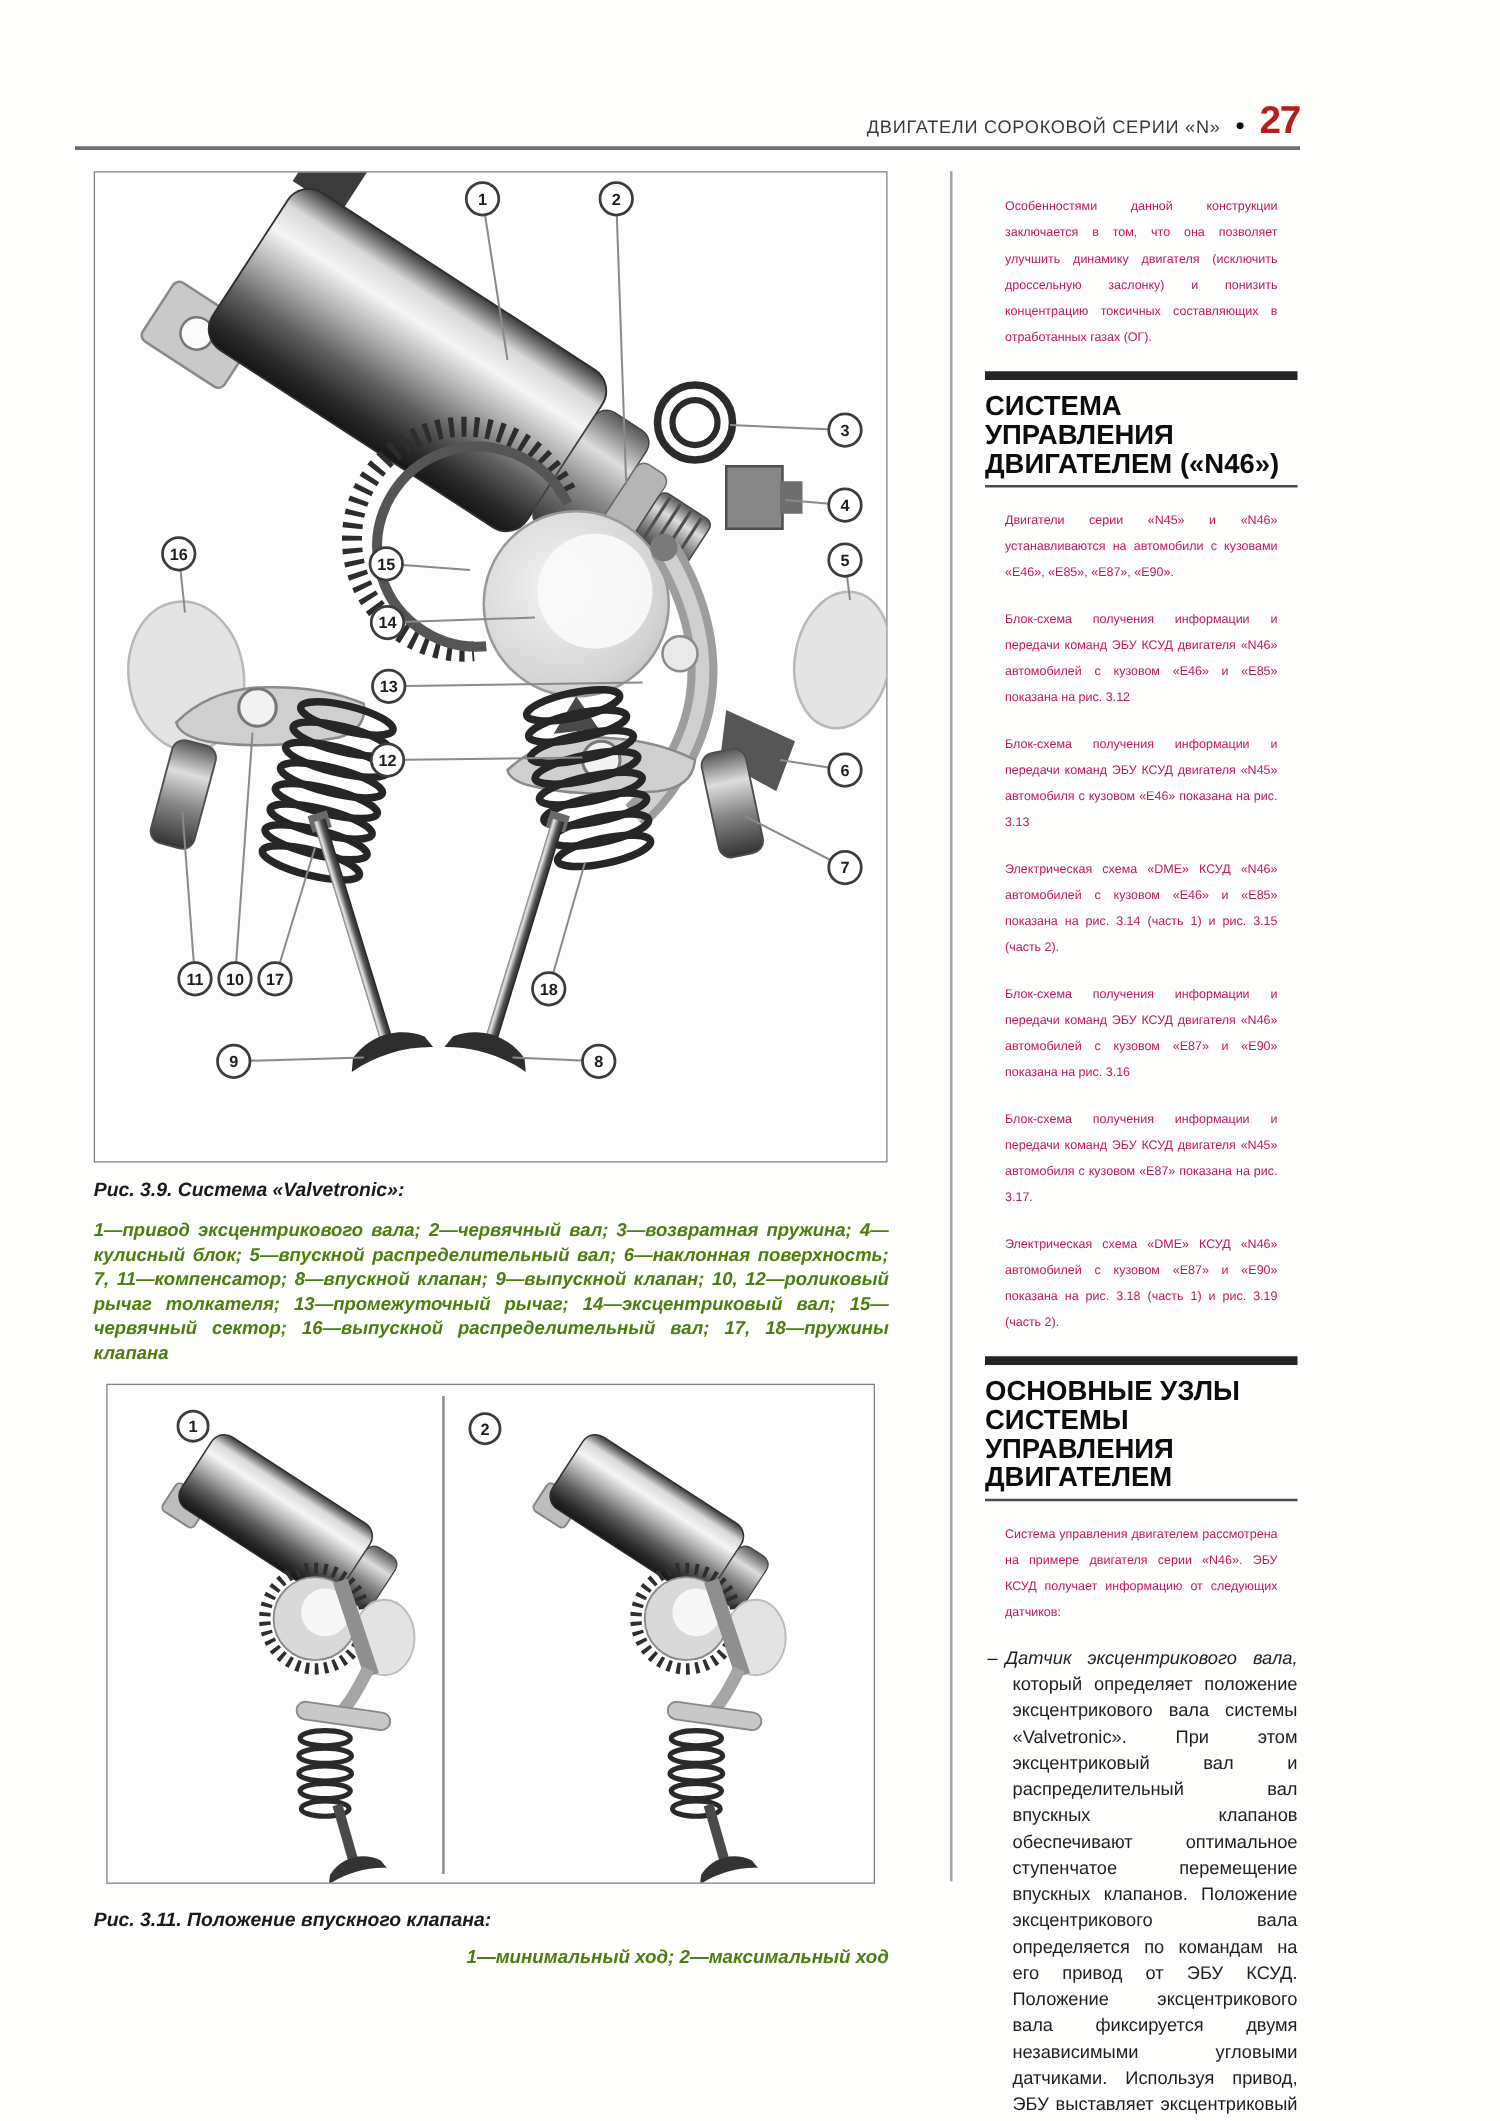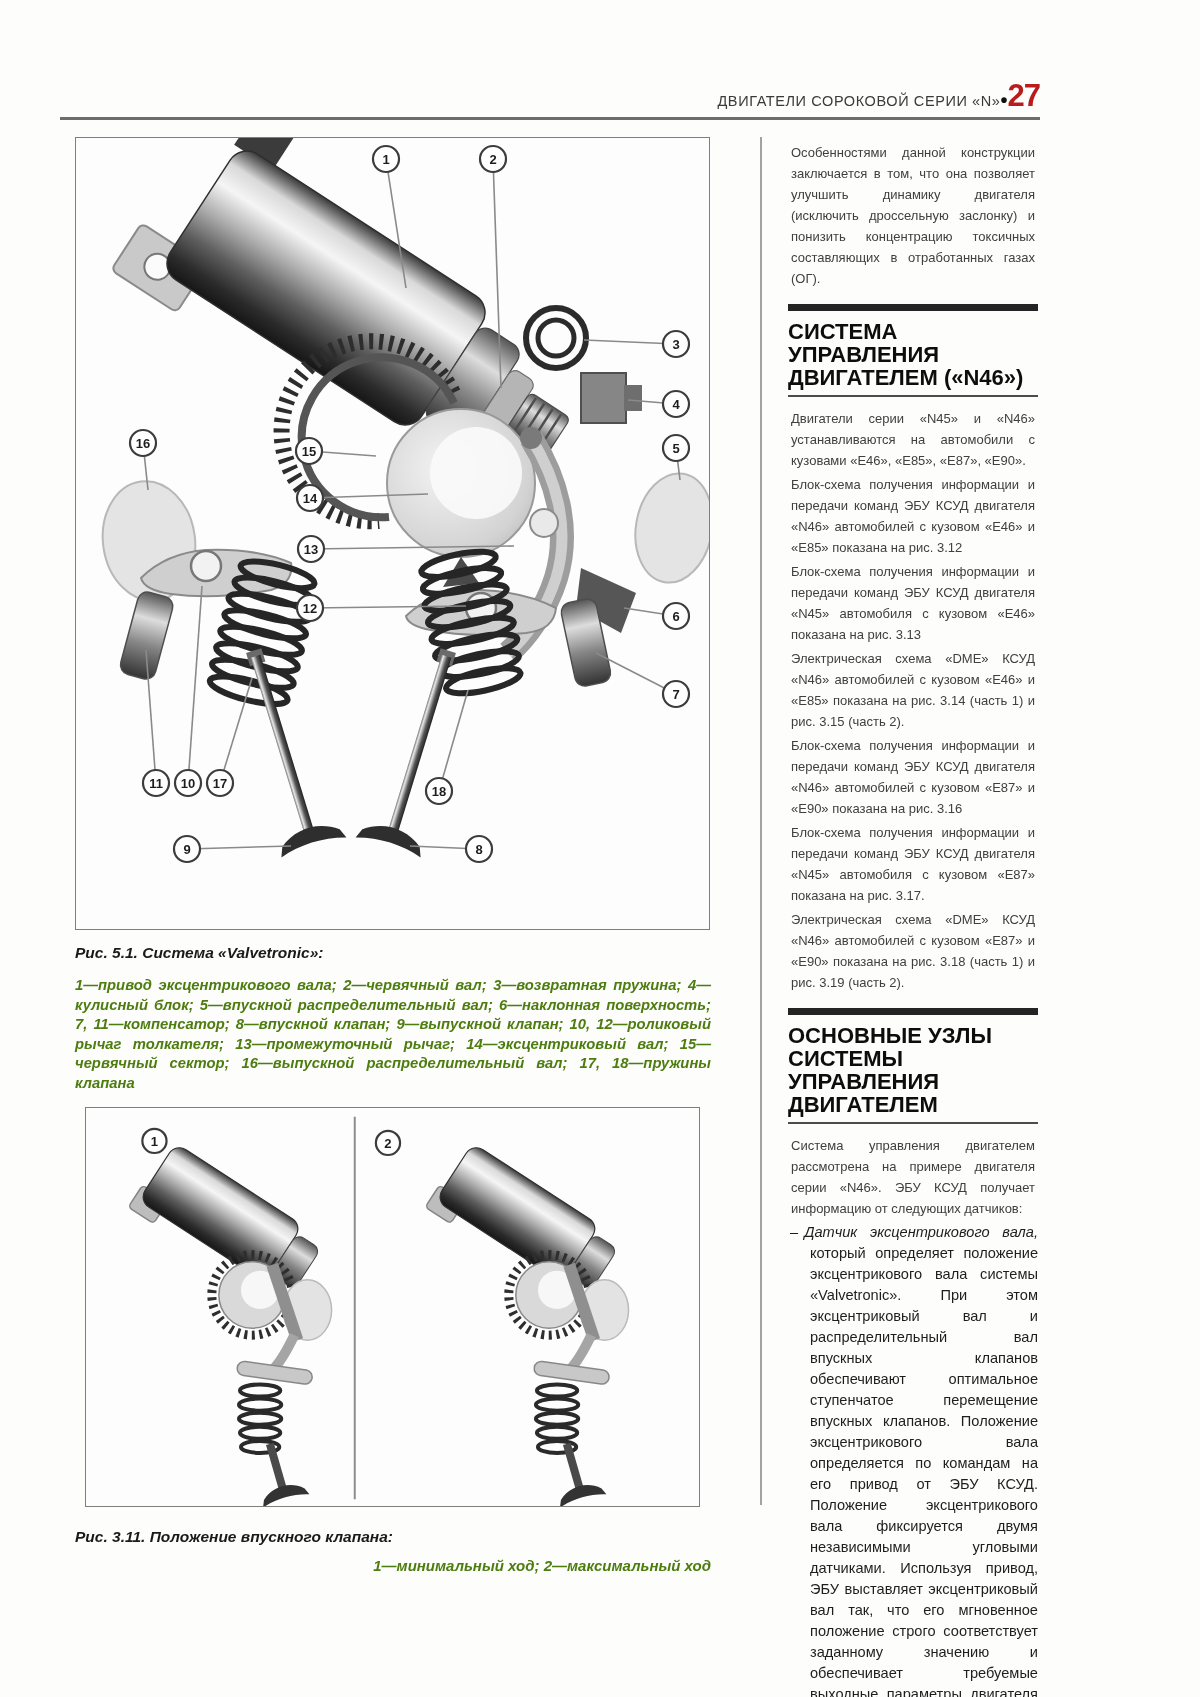--- a/index.html
+++ b/index.html
@@ -5,21 +5,21 @@
   html,body{margin:0;padding:0;}
   body{
     width:1200px;height:1697px;position:relative;
     background:#fdfdfc;color:#222;
     font-family:"Liberation Sans",sans-serif;
     overflow:hidden;
   }
   
   .page-header{
     position:absolute;left:60px;top:78px;width:980px;
-    display:flex;justify-content:flex-end;align-items:baseline;gap:0;
+    display:flex;justify-content:flex-end;align-items:baseline;gap:12px;
   }
   .hdr-title{font-size:14.5px;letter-spacing:.6px;color:#3a3a3a;font-weight:400;}
   .hdr-dot{font-size:20px;font-weight:700;color:#111;position:relative;top:1px;}
   .hdr-num{font-size:31px;font-weight:800;color:#b91c1c;letter-spacing:-1px;}
   .hdr-rule{position:absolute;left:60px;top:117px;width:980px;height:3px;background:#6d6d6d;}
   .col-divider{position:absolute;left:760px;top:137px;width:2px;height:1368px;background:#a2a2a2;}
 
   
   .figbox{position:absolute;background:#fdfdfd;border:1.5px solid #7e7e7e;}
   #figbox39{left:75px;top:137px;width:633px;height:791px;}
@@ -39,21 +39,21 @@
     position:absolute;left:75px;width:636px;
     font-size:14.8px;line-height:19.6px;font-weight:700;font-style:italic;
     text-align:justify;color:#4d7c0f;
   }
   #legend39{top:976px;}
   #caption311{top:1528px;}
   #legend311{top:1556px;font-size:15px;text-align:right;}
 
   
   .right-col{position:absolute;left:788px;top:139px;width:250px;}
-  .para{margin:3px;font-size:13px;line-height:21px;text-align:justify;color:#404040;}
+  .para{margin:16px;font-size:10px;line-height:21px;text-align:justify;color:#be185d;}
   .section{margin-top:15px;}
   .sect-bar{height:7px;background:#242424;margin-bottom:9px;}
   .sect-title{font-size:22px;line-height:23px;font-weight:700;color:#0d0d0d;margin:0 0 6px 0;}
   .sect-rule{height:2px;background:#4c4c4c;margin-bottom:11px;}
   .bullet{position:relative;margin:0;padding-left:22px;text-indent:-20px;
     font-size:14.6px;line-height:21px;text-align:justify;color:#1e1e1e;}
   .bullet .dash{padding-right:6px;}
   .bullet i{font-style:italic;}
 </style>
 </head>
@@ -283,21 +283,21 @@
         </g>
         <g>
           <line x1="403" y1="711" x2="334" y2="708" class="leader"></line>
           <circle cx="403" cy="711" r="13" class="callout-circle"></circle>
           <text x="403" y="711" dy="0.36em" class="callout-num">8</text>
         </g>
       </g>
   </svg>
 </div>
 
-<div class="fig-caption" id="caption39">Рис. 5.1. Система «Valvetronic»:</div>
+<div class="fig-caption" id="caption39">Рис. 3.9. Система «Valvetronic»:</div>
 <div class="fig-legend" id="legend39">1—привод эксцентрикового вала; 2—червячный вал; 3—возвратная пружина; 4—кулисный блок; 5—впускной распределительный вал; 6—наклонная поверхность; 7, 11—компенсатор; 8—впускной клапан; 9—выпускной клапан; 10, 12—роликовый рычаг толкателя; 13—промежуточный рычаг; 14—эксцентриковый вал; 15—червячный сектор; 16—выпускной распределительный вал; 17, 18—пружины клапана</div>
 
 <div class="figbox" id="figbox311">
   <svg viewBox="0 0 609 394">
     <defs>
       <g id="mini39">
         <g transform="rotate(33 95 75)">
           <rect x="20" y="95" width="30" height="26" rx="4" fill="#bdbdbd" stroke="#848484" stroke-width="1.5"></rect>
           <rect x="25" y="42" width="150" height="68" rx="12" fill="url(#metal)" stroke="#2f2f2f" stroke-width="1.2"></rect>
           <rect x="175" y="52" width="28" height="48" rx="8" fill="url(#metal2)" stroke="#444" stroke-width="1"></rect>

